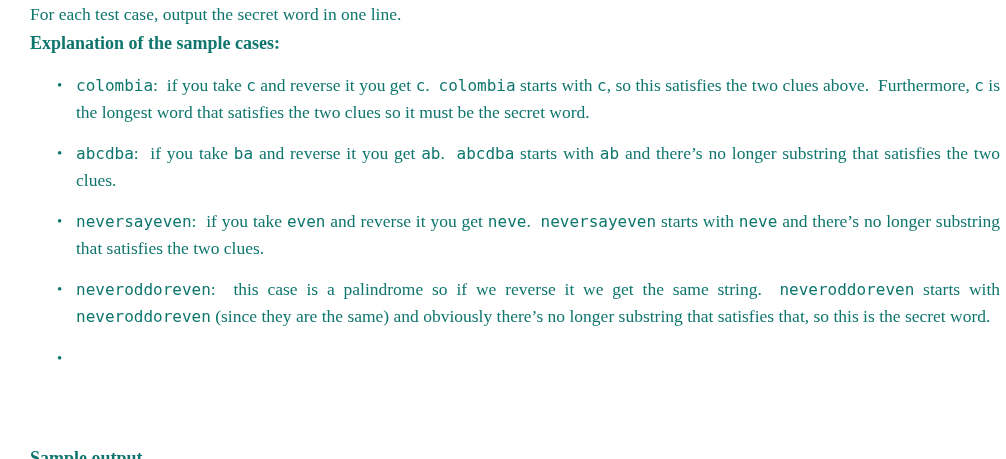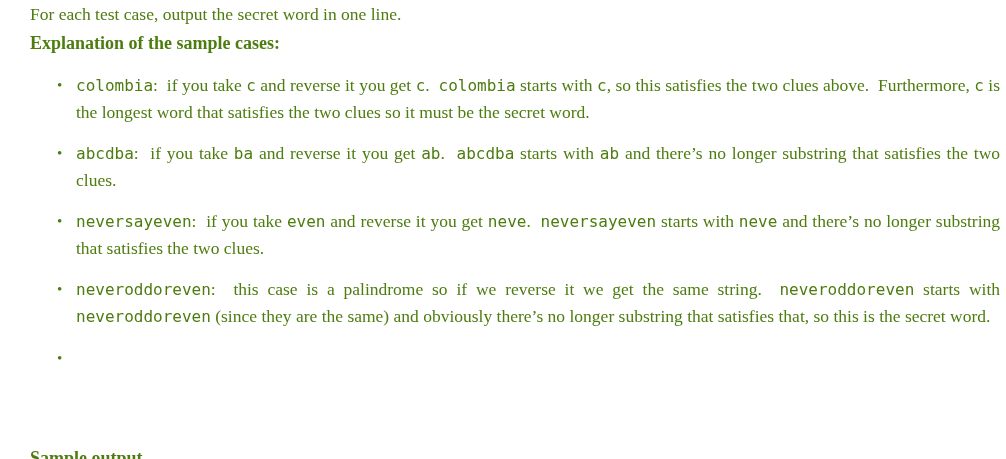--- a/index.html
+++ b/index.html
@@ -2,21 +2,21 @@
 <html><head>
 <meta charset="utf-8">
 <style>
   html, body { margin: 0; padding: 0; background: #ffffff; }
   .page {
     position: relative;
     width: 1006px;
     height: 459px;
     overflow: hidden;
     background: #ffffff;
-    color: #4d7c0f;
+    color: #0f766e;
     font-family: "Liberation Serif", serif;
     font-size: 17.5px;
     line-height: 26px;
   }
   .intro {
     position: absolute;
     left: 30px;
     right: 6px;
     top: 1px;
     margin: 0;

